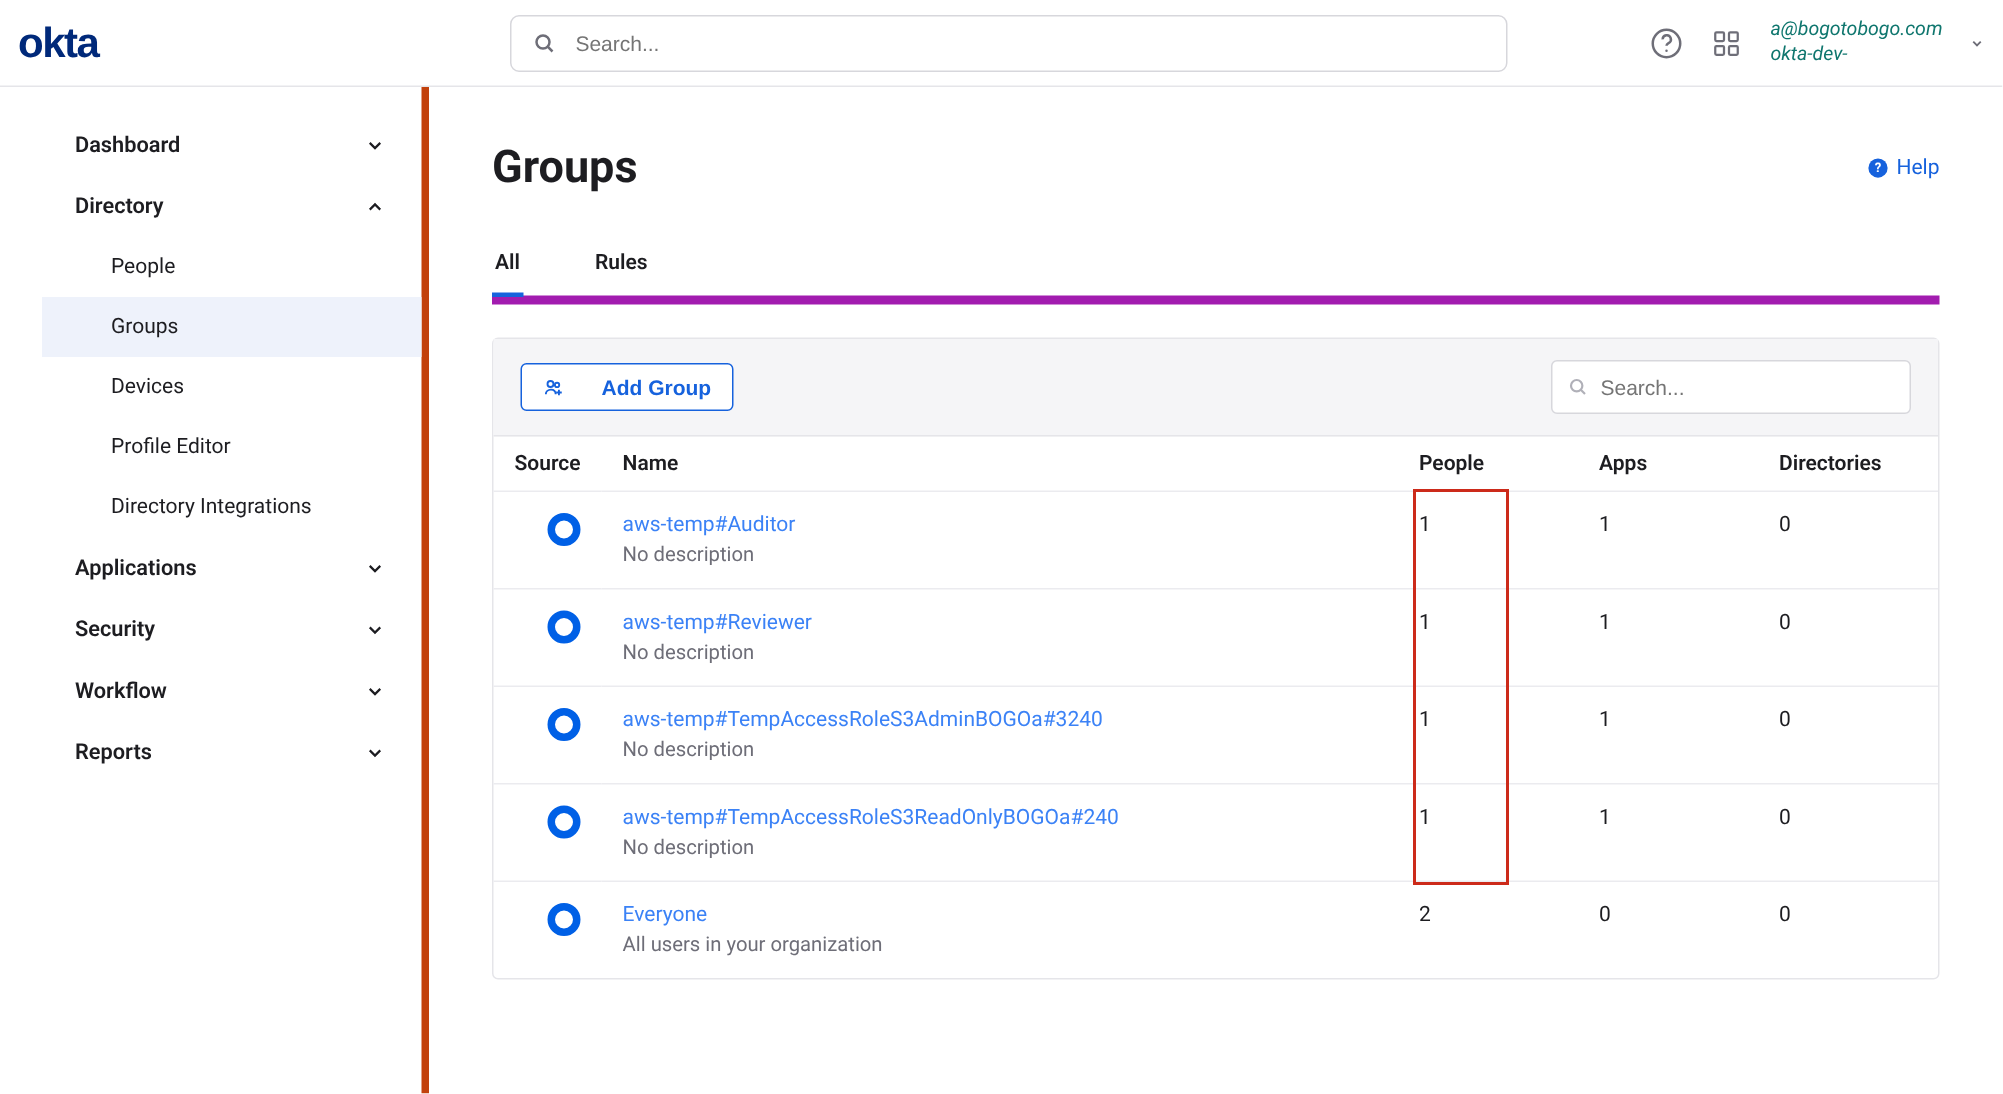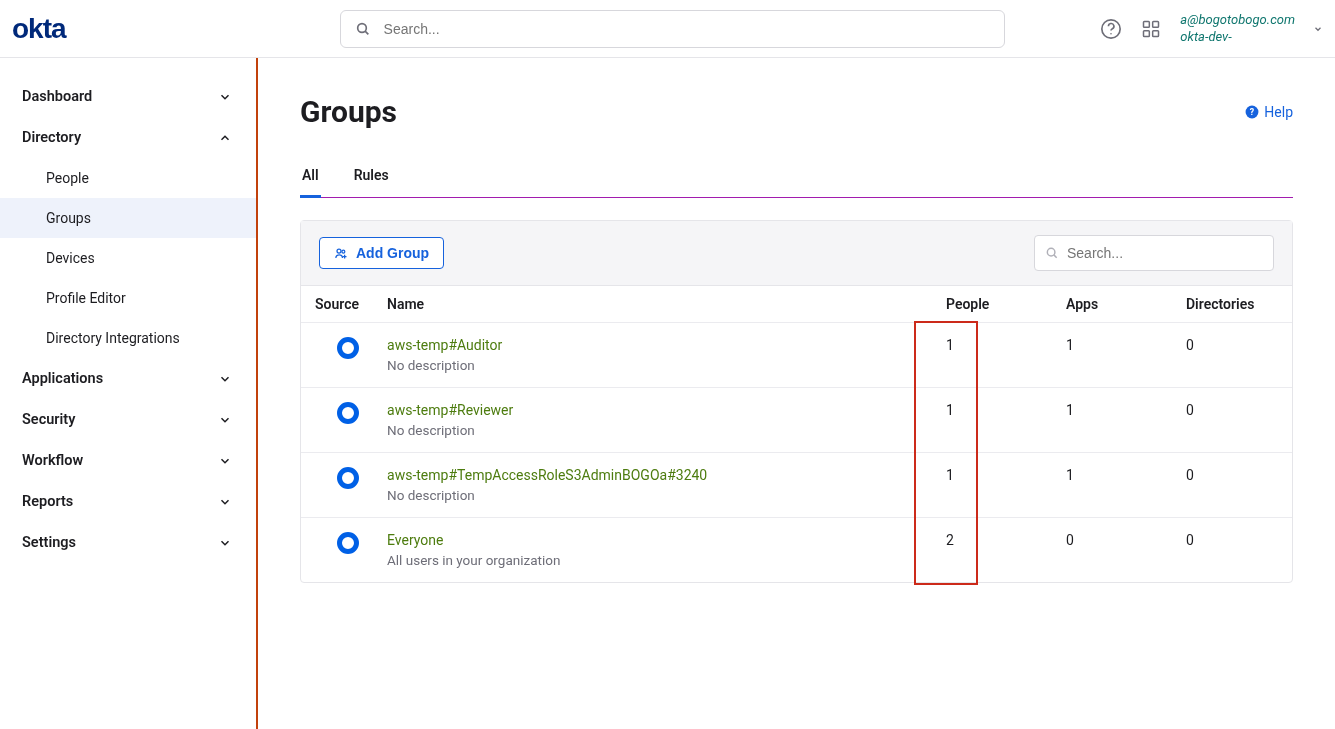--- a/index.html
+++ b/index.html
@@ -64,23 +64,24 @@
     font-size: 13px;
     color:#0f766e;
     text-align:left;
     font-style:italic;
   }
   .layout {
     display:flex;
   }
   .sidebar {
     width: 258px;
-    border-right:2px solid #c2410c;
+    border-right:5px solid #c2410c;
     padding: 18px 0 40px 0;
     min-height: 671px;
+    margin-left: 28px;
   }
   .side-head {
     display:flex;
     align-items:center;
     justify-content:space-between;
     padding: 12px 24px 12px 22px;
     font-weight:600;
     font-size:14.5px;
     cursor:pointer;
   }
@@ -114,22 +115,22 @@
   .help-link {
     color:#1662dd;
     font-size:14px;
     display:flex;
     align-items:center;
     gap:5px;
     cursor:pointer;
   }
   .tabs {
     display:flex;
-    gap: 31px;
-    border-bottom:1px solid #a21caf;
+    gap: 46px;
+    border-bottom:6px solid #a21caf;
     margin-bottom: 22px;
   }
   .tab {
     padding: 8px 2px 12px 2px;
     font-weight:600;
     font-size:14px;
     cursor:pointer;
     border-bottom: 3px solid transparent;
     margin-bottom:-1px;
   }
@@ -152,21 +153,21 @@
   .add-btn {
     border:1px solid #1662dd;
     color:#1662dd;
     background:#fff;
     border-radius:4px;
     padding: 7px 14px;
     font-weight:600;
     font-size:14px;
     display:flex;
     align-items:center;
-    gap:7px;
+    gap:24px;
     cursor:pointer;
   }
   .table-search {
     border:1px solid #d7d7dc;
     border-radius:4px;
     background:#fff;
     height:36px;
     width:240px;
     display:flex;
     align-items:center;
@@ -195,21 +196,21 @@
   }
   .src-col { width:70px; text-align:right;}
   .num-col { width:120px;}
   .src-icon {
     width:22px; height:22px;
     border:5px solid #0060e6;
     border-radius:50%;
     display:inline-block;
   }
   .grp-name {
-    color:#4d7c0f;
+    color:#3b82f6;
     cursor:pointer;
   }
   .grp-desc {
     color:#6e6e78;
     margin-top:4px;
     font-size:13.5px;
   }
   .redact {
     display:inline-block;
     background:#f2f2f2;
@@ -319,28 +320,20 @@
         </span>
       </div>
       <div class="side-head">
         <span>Reports</span>
         <span class="chev">
           <svg width="14" height="14" viewBox="0 0 24 24" fill="none" stroke="#1d1d21" stroke-width="2.5">
             <polyline points="6 9 12 15 18 9"></polyline>
           </svg>
         </span>
       </div>
-      <div class="side-head">
-        <span>Settings</span>
-        <span class="chev">
-          <svg width="14" height="14" viewBox="0 0 24 24" fill="none" stroke="#1d1d21" stroke-width="2.5">
-            <polyline points="6 9 12 15 18 9"></polyline>
-          </svg>
-        </span>
-      </div>
     </div>
 
   <div class="main">
     <div class="page-head">
       <h1 class="page-title">Groups</h1>
       <a class="help-link">
         <span>
           <svg width="14" height="14" viewBox="0 0 24 24" fill="#1662dd">
               <circle cx="12" cy="12" r="11"></circle>
               <text x="12" y="17" text-anchor="middle" font-size="15" fill="#fff" font-weight="bold">?</text>
@@ -417,20 +410,30 @@
                   <div class="grp-name"><span>aws-temp#TempAccessRoleS3AdminBOGOa#3</span><span class="redact">          </span><span>240</span></div>
                   <div class="grp-desc">No description</div>
                 </td>
                 <td class="num-col">1</td>
                 <td class="num-col">1</td>
                 <td class="num-col">0</td>
               </tr>
               <tr>
                 <td class="src-col"><span class="src-icon"></span></td>
                 <td>
+                  <div class="grp-name"><span>aws-temp#TempAccessRoleS3ReadOnlyBOGOa#</span><span class="redact">            </span><span>240</span></div>
+                  <div class="grp-desc">No description</div>
+                </td>
+                <td class="num-col">1</td>
+                <td class="num-col">1</td>
+                <td class="num-col">0</td>
+              </tr>
+              <tr>
+                <td class="src-col"><span class="src-icon"></span></td>
+                <td>
                   <div class="grp-name">Everyone</div>
                   <div class="grp-desc">All users in your organization</div>
                 </td>
                 <td class="num-col">2</td>
                 <td class="num-col">0</td>
                 <td class="num-col">0</td>
               </tr>
             </tbody>
         </table>
         <div class="highlight-box" id="hl" style="left: 613px; top: 34.5px; width: 64px; height: 264px;"></div>

